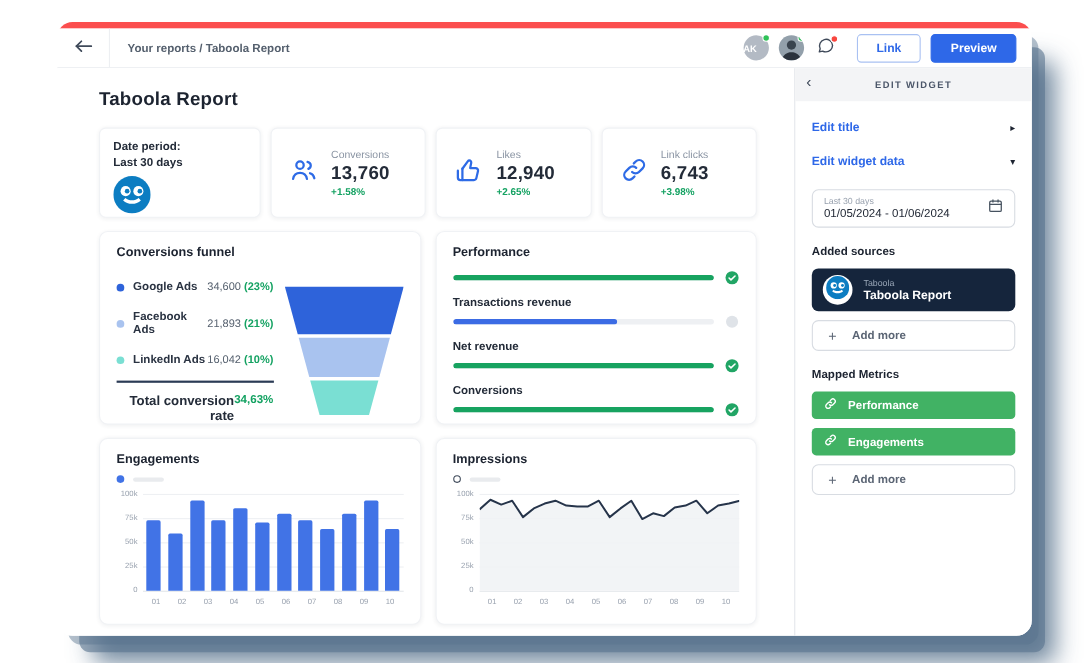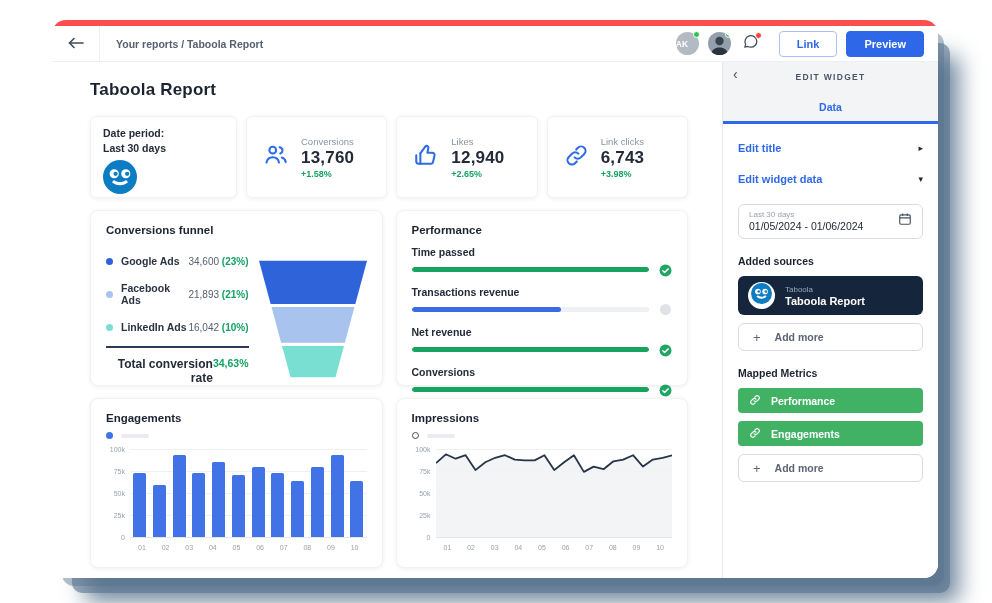--- a/index.html
+++ b/index.html
@@ -262,21 +262,20 @@
                 <polygon points="11.6,43 88.4,43 79.5,76 20.5,76" fill="#a9c3ef"></polygon>
                 <polygon points="21.3,79 78.7,79 70.8,108 29.2,108" fill="#7adfd3"></polygon>
               </svg>
           </div>
         </div>
 
         <div class="card widget">
           <div class="widget-title">Performance</div>
           <div id="perf-rows">
               <div class="perf-row">
-                <div class="perf-label">Time passed</div>
                 <div class="perf-line">
                   <div class="perf-track">
                     <div class="perf-fill" style="width: 100%; background: rgb(23, 163, 96);"></div>
                   </div>
                   <span class="perf-status"><svg width="13" height="13" viewBox="0 0 24 24">
                       <circle cx="12" cy="12" r="11" fill="#21a565"></circle>
                       <path d="M7 12.4l3.2 3.2L17 9" fill="none" stroke="#fff" stroke-width="2.6" stroke-linecap="round" stroke-linejoin="round"></path>
                     </svg></span>
                 </div>
               </div>
@@ -411,21 +410,20 @@
         </div>
       </div>
     </main>
 
     <aside class="edit-panel">
       <div class="panel-header">
         <span class="panel-back">‹</span>
         <span class="panel-title">EDIT WIDGET</span>
       </div>
       <div class="panel-tabs">
-        <div class="panel-tab active">Data</div>
       </div>
       <div class="panel-body">
         <div class="panel-link-row">
           <span class="panel-link">Edit title</span>
           <span class="caret">▸</span>
         </div>
         <div class="panel-link-row">
           <span class="panel-link">Edit widget data</span>
           <span class="caret">▾</span>
         </div>

